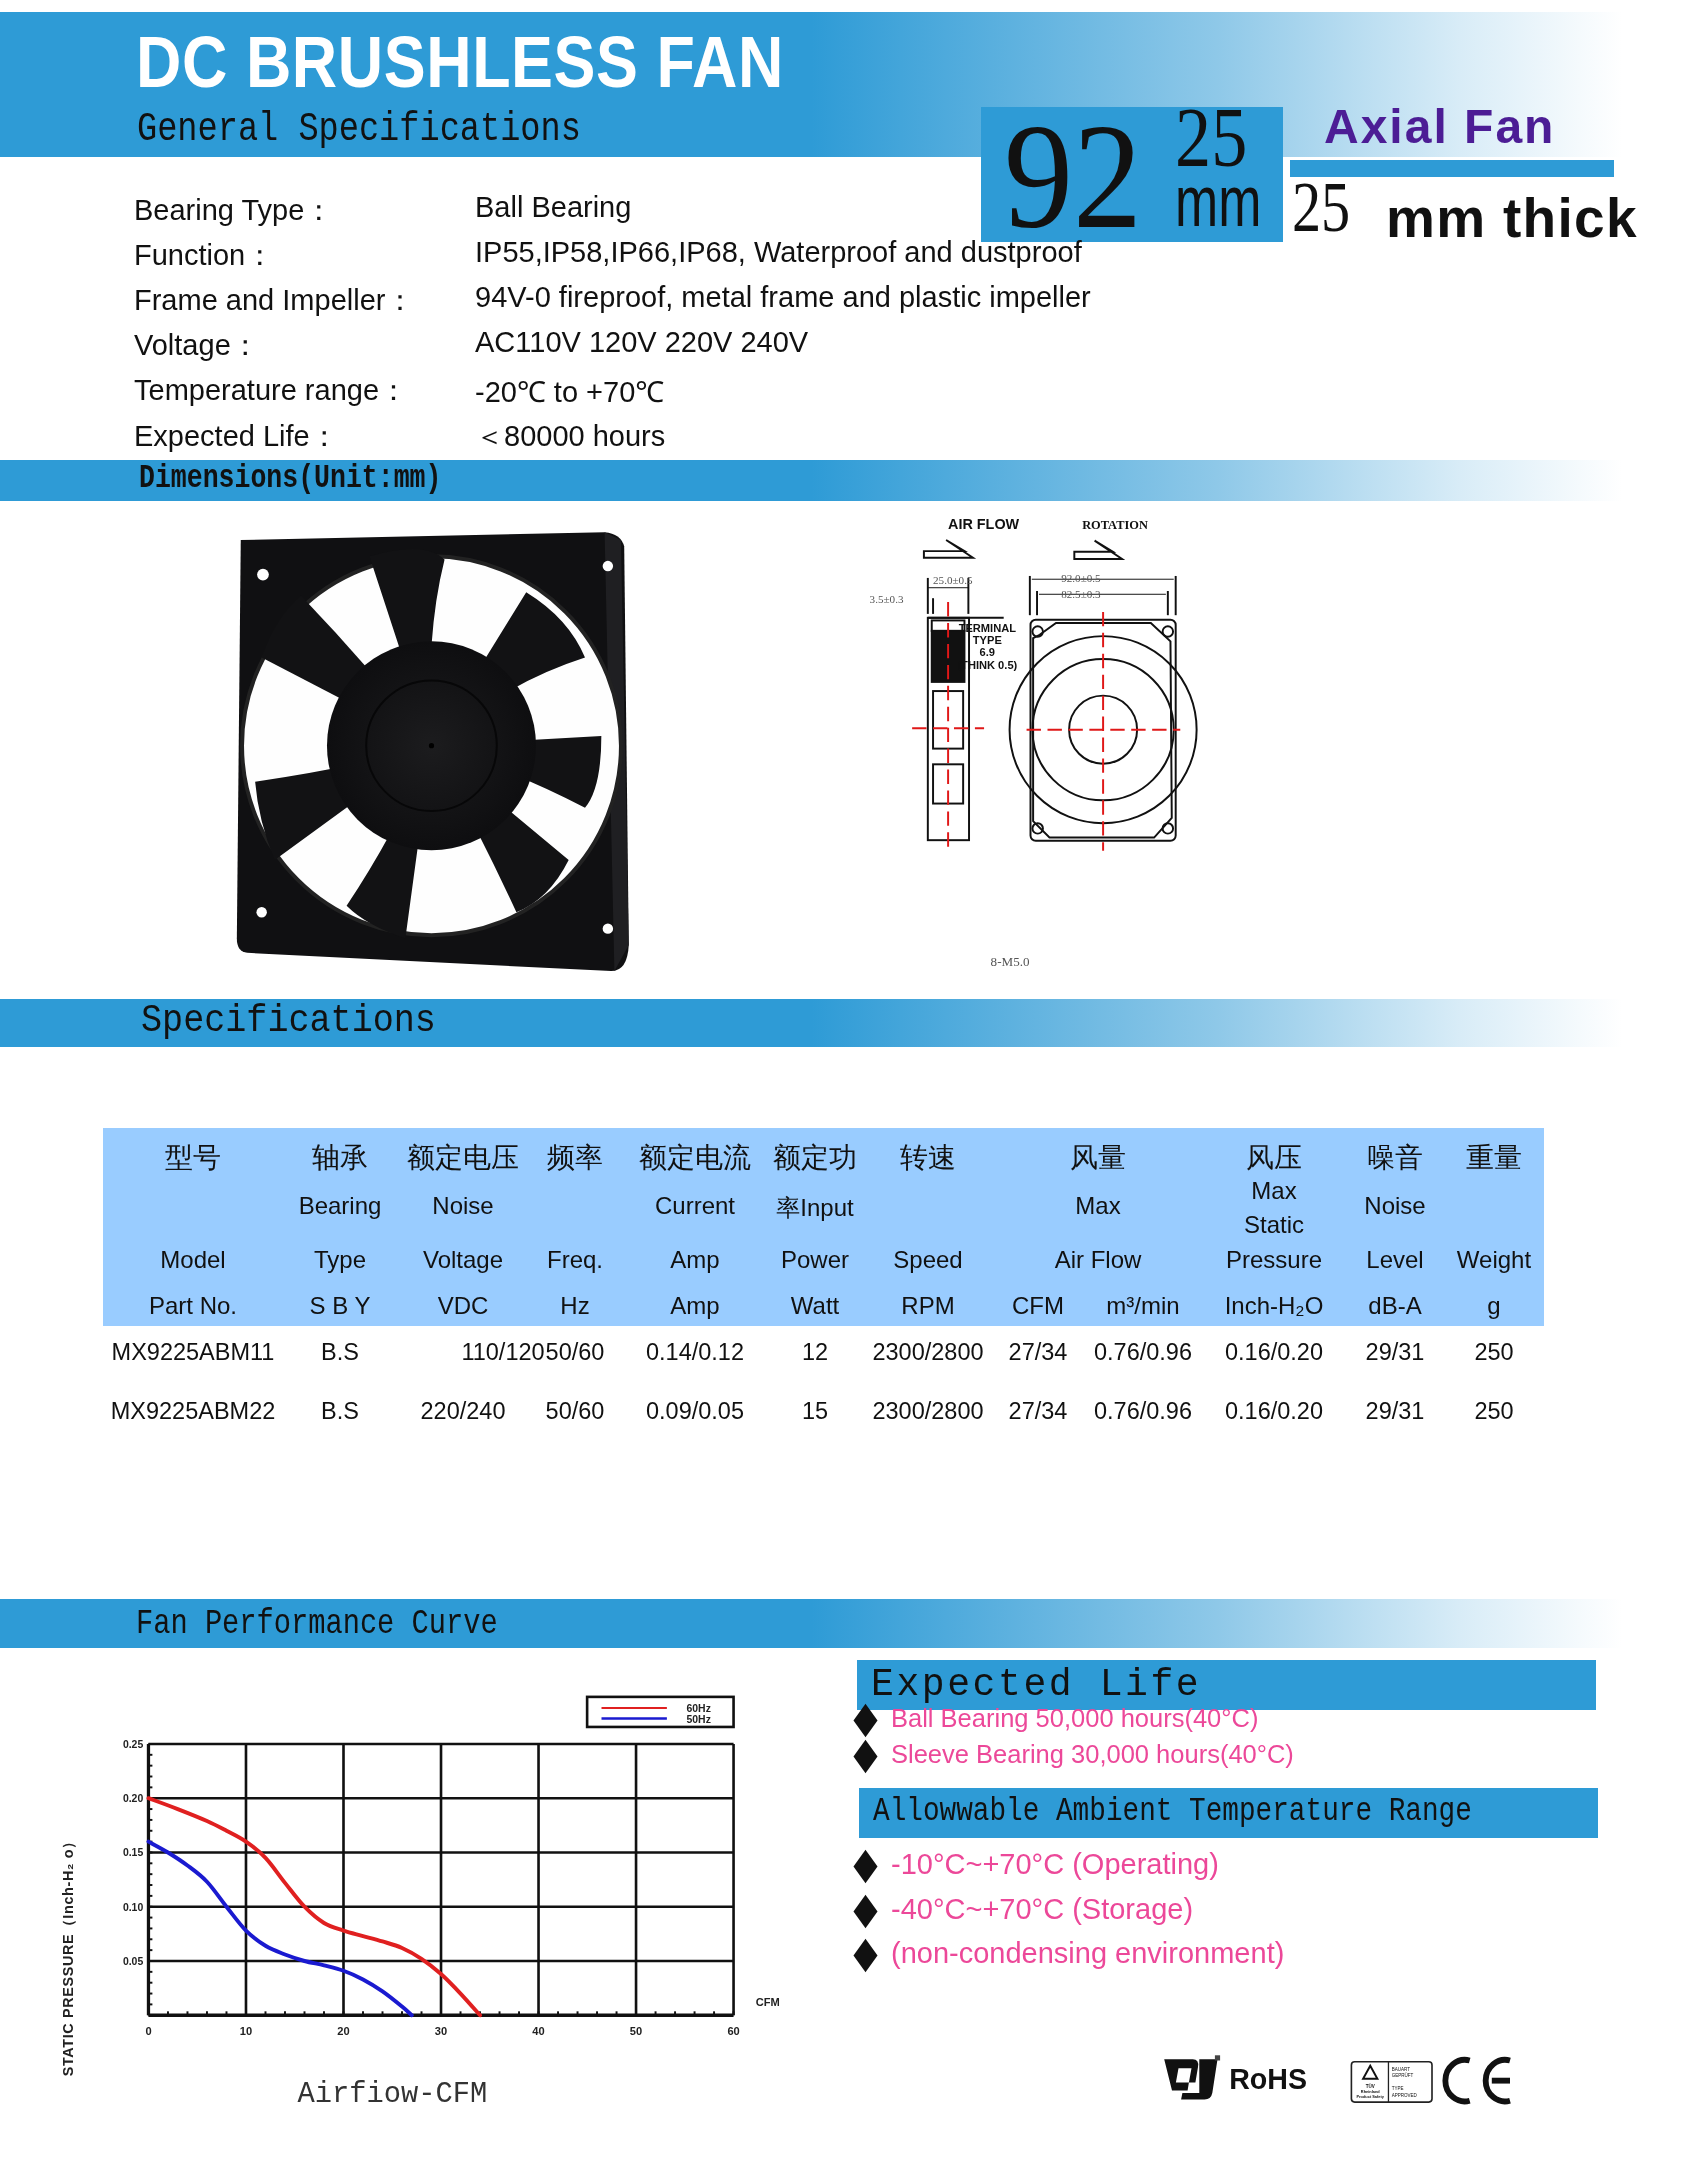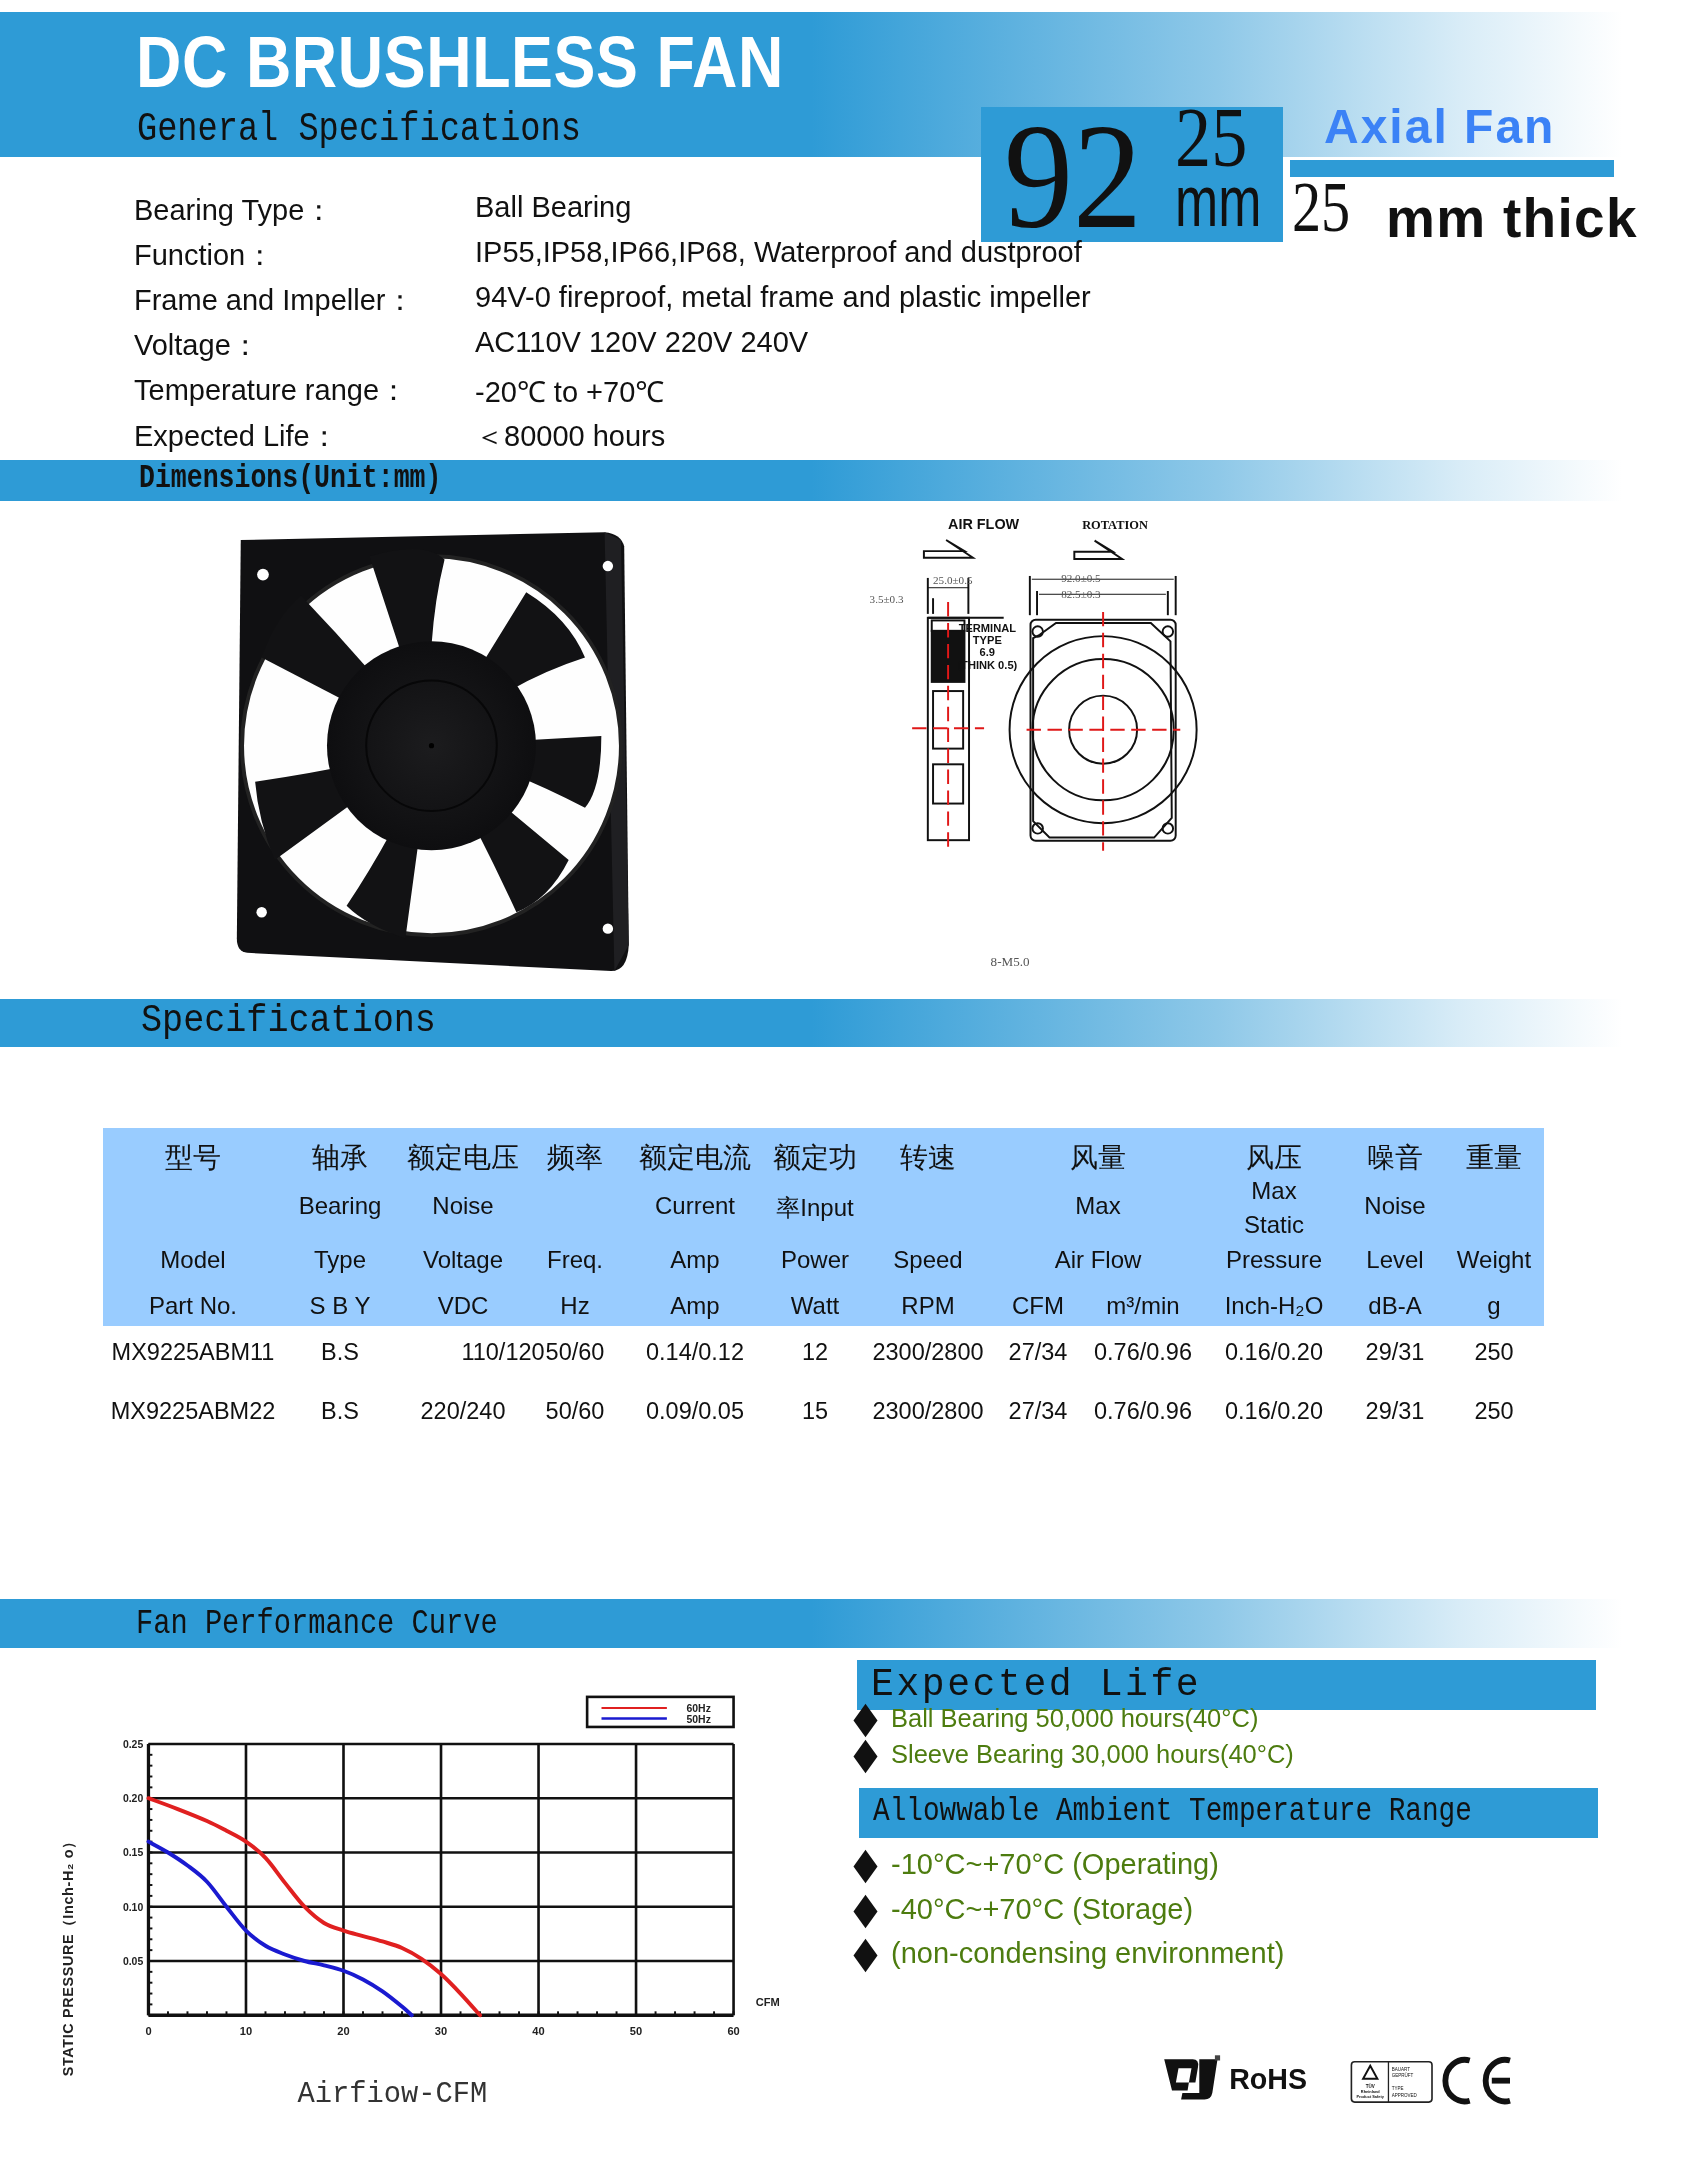--- a/index.html
+++ b/index.html
@@ -13,21 +13,21 @@
 
   
   #hdr-bar { top: 11.8px; height: 145px; width: 1622px; }
   #main-title { left: 136px; top: 19.6px; font-family: "Liberation Sans", sans-serif; font-weight: bold; font-size: 73px; color: #fff; letter-spacing: 0.7px; transform: scaleX(0.86); transform-origin: left top; }
   #gen-spec { left: 137px; top: 106px; font-family: "Liberation Mono", monospace; font-size: 41px; color: #111; transform: scaleX(0.82); transform-origin: left top; }
 
   #size-box { left: 981px; top: 107px; width: 302px; height: 135px; background: #2e9bd6; }
   #size-92 { left: 1004px; top: 108px; font-family: "Liberation Serif", serif; font-size: 150px; line-height: 137px; color: #111; transform: scaleX(0.92); transform-origin: left top; }
   #size-25 { left: 1175px; top: 98px; font-family: "Liberation Serif", serif; font-size: 85px; line-height: 78px; color: #111; transform: scaleX(0.85); transform-origin: left top; }
   #size-mm { left: 1175px; top: 165px; font-family: "Liberation Sans", sans-serif; font-size: 72px; line-height: 72px; color: #111; transform: scaleX(0.72); transform-origin: left top; }
-  #axial-fan { left: 1324px; top: 99px; font-weight: bold; font-size: 48px; letter-spacing: 2px; color: #3b82f6; }
+  #axial-fan { left: 1324px; top: 99px; font-weight: bold; font-size: 48px; letter-spacing: 2px; color: #4c1d95; }
   #axial-rule { left: 1290px; top: 160px; width: 324px; height: 17px; background: #2e9bd6; }
   #thick-25 { left: 1292px; top: 171px; font-family: "Liberation Serif", serif; font-size: 71px; line-height: 72px; color: #111; transform: scaleX(0.82); transform-origin: left top; }
   #thick-label { left: 1372px; top: 186px; font-weight: bold; font-size: 55px; letter-spacing: 1.3px; color: #111; margin-left: 14px; }
 
   
   .spec-row { position: absolute; left: 134px; height: 39px; font-size: 29px; color: #111; }
   .spec-row .lbl { position: absolute; left: 0; top: 0; white-space: nowrap; }
   .spec-row .val { position: absolute; left: 341px; top: 0; white-space: nowrap; }
 
   
@@ -48,21 +48,21 @@
   
   #perf-bar { top: 1599px; height: 49px; width: 1622px; }
   #perf-title { left: 136px; top: 1604px; font-family: "Liberation Mono", monospace; font-size: 35px; transform: scaleX(0.82); transform-origin: left top; }
 
   
   .rp-bar { position: absolute; background: #2e9bd6; }
   #life-bar { left: 857px; top: 1660px; width: 739px; height: 50px; }
   #life-title { left: 871px; top: 1663px; font-family: "Liberation Mono", monospace; font-size: 38px; letter-spacing: 2.6px; }
   #temp-bar { left: 859px; top: 1788px; width: 739px; height: 50px; }
   #temp-title { left: 873px; top: 1793px; font-family: "Liberation Mono", monospace; font-size: 33px; transform: scaleX(0.84); transform-origin: left top; }
-  .bullet { position: absolute; left: 857px; white-space: nowrap; color: #4d7c0f; }
+  .bullet { position: absolute; left: 857px; white-space: nowrap; color: #ec4899; }
   .bullet .dia { display: inline-block; width: 17px; height: 25px; position: relative; margin-right: 17px; vertical-align: middle; }
   .bullet .dia::before { content: ""; position: absolute; left: 0; top: 3.9px; width: 17px; height: 17px; background: #111; transform: scaleY(1.4) rotate(45deg); }
 
   
   #certs { left: 1158px; top: 2054px; width: 366px; height: 52px; }
 </style>
 </head>
 <body>
 
 <div id="hdr-bar" class="bar"></div>

